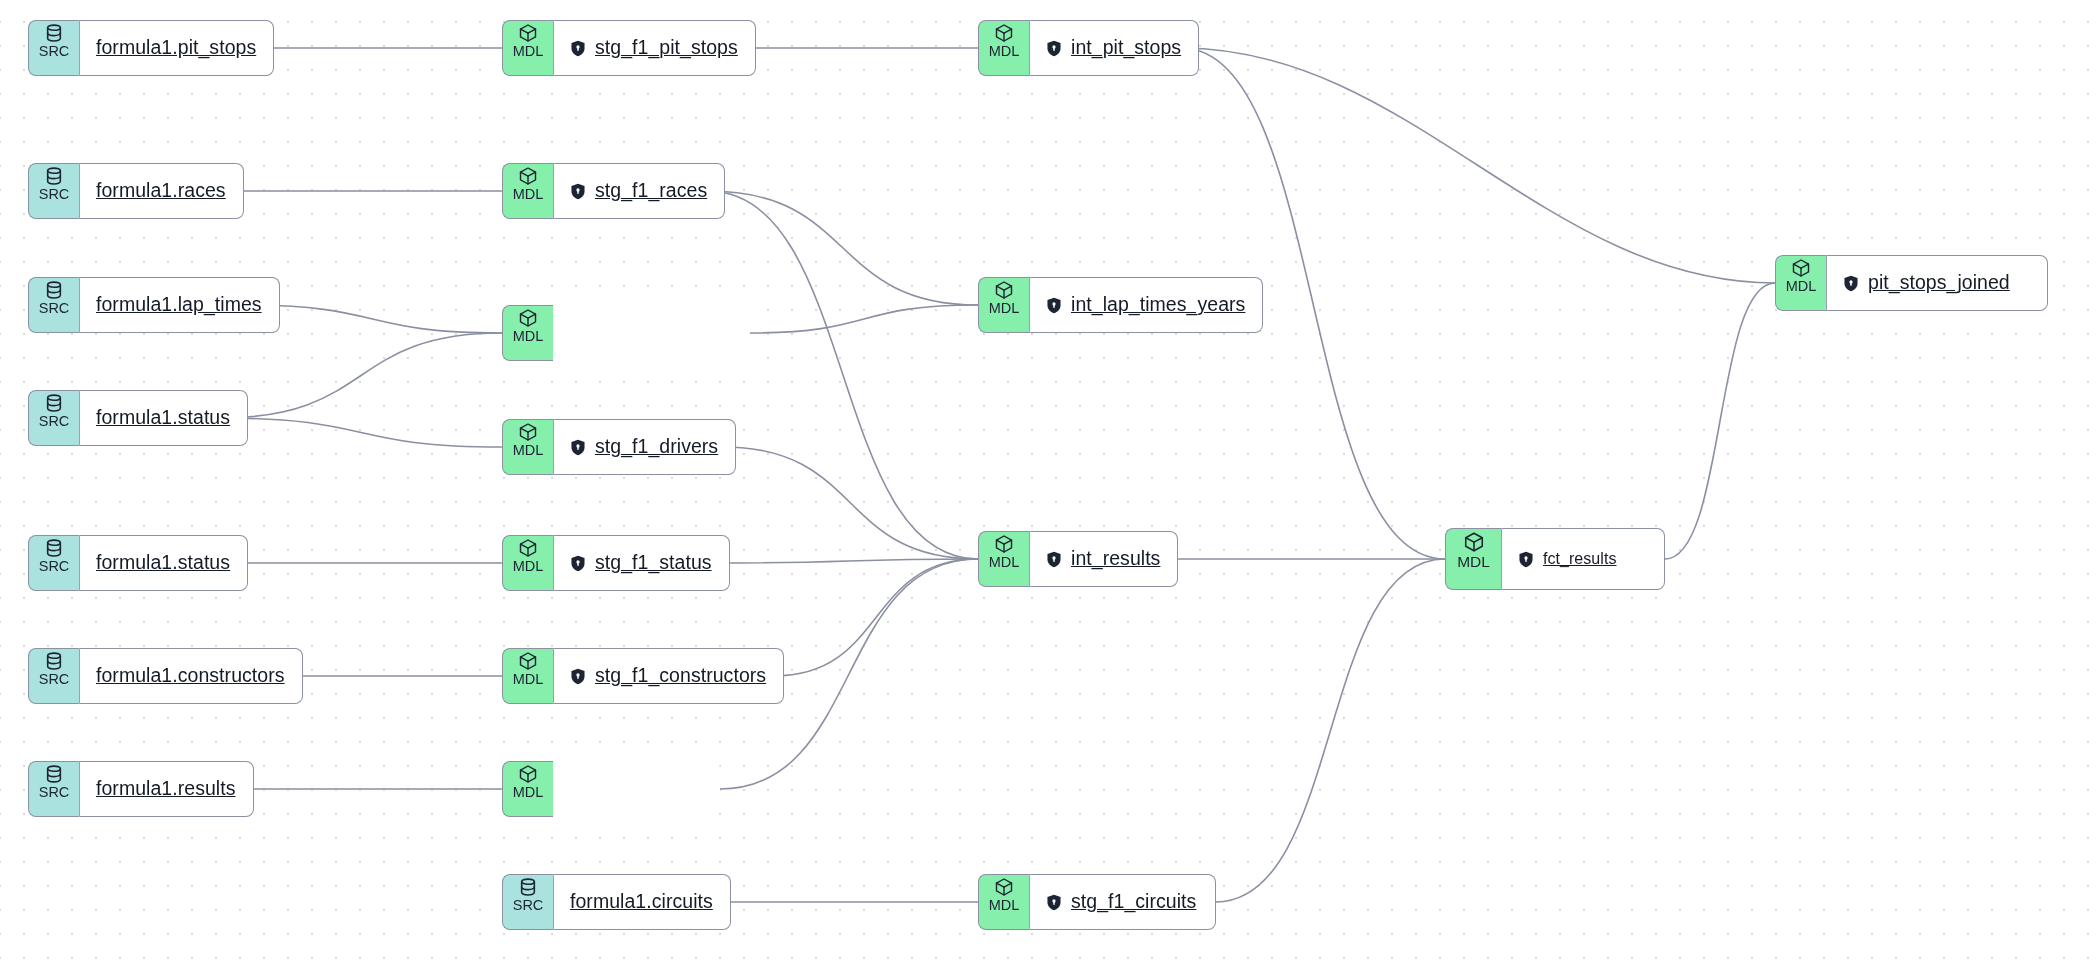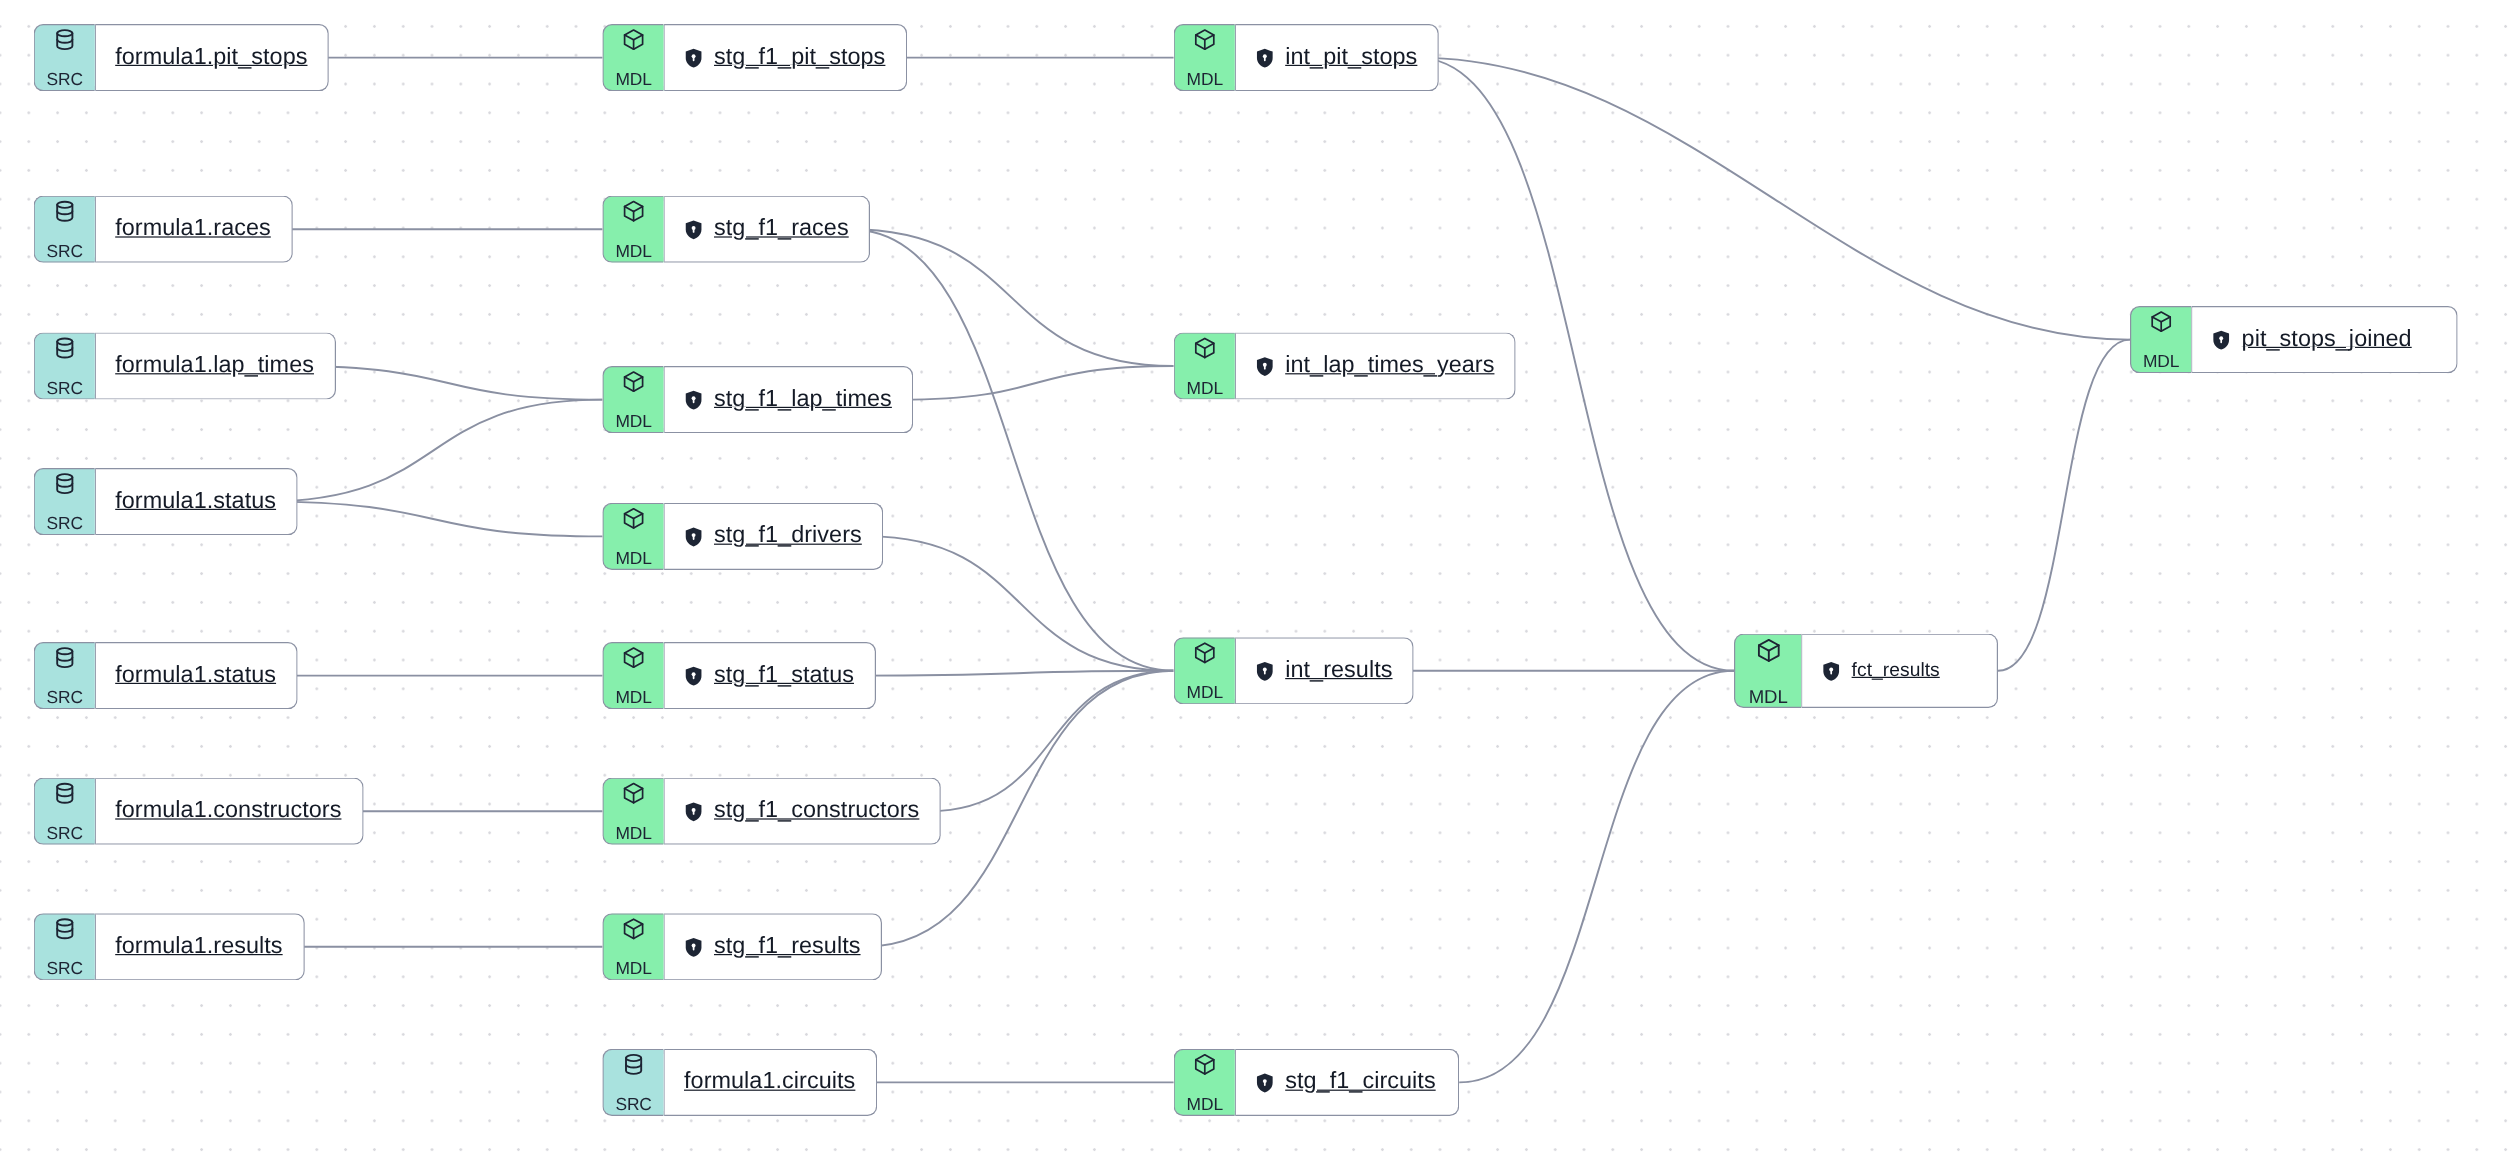--- a/index.html
+++ b/index.html
@@ -51,21 +51,21 @@
     z-index: 5;
     box-shadow: 0 0 0 0 rgba(0,0,0,0);
   }
 
   .node-badge {
     flex: 0 0 auto;
     width: 51px;
     display: flex;
     flex-direction: column;
     align-items: center;
-    justify-content: space-between;
+    justify-content: flex-start;
     gap: 1px;
     border: 1.4px solid #8b91a3;
     border-right: none;
     border-radius: 8px 0 0 8px;
     padding-top: 2px;
   }
 
   .node.src .node-badge { background: #a9e2de; }
   .node.mdl .node-badge { background: #86efac; }
 
@@ -318,30 +318,20 @@
         <div class="node-badge">
           <span>
             <svg class="badge-icon" viewBox="0 0 24 24" fill="none" stroke="#1d2433" stroke-width="1.7" stroke-linecap="round" stroke-linejoin="round">
               <path d="M12 2.4 21 7.3v9.4L12 21.6 3 16.7V7.3z"></path>
               <path d="M3 7.3 12 12.2l9-4.9"></path>
               <path d="M12 12.2v9.4"></path>
             </svg>
           </span>
           <span class="badge-text">MDL</span>
         </div>
-        <div class="node-body">
-          <span>
-            <svg class="shield-icon" viewBox="0 0 24 26" fill="none">
-              <path d="M12 1 22 4.6v8.1c0 6.2-4.3 10.3-10 12.3C6.3 23 2 18.9 2 12.7V4.6z" fill="#1d2534"></path>
-              <circle cx="12" cy="10.6" r="2.5" fill="#ffffff"></circle>
-              <rect x="10.9" y="11.4" width="2.2" height="5.4" rx="1.1" fill="#ffffff"></rect>
-            </svg>
-          </span>
-          <span class="node-label">stg_f1_lap_times</span>
-        </div>
       </div>
       <div class="node mdl" style="left: 502px; top: 419px; width: 221px;">
         <div class="node-badge">
           <span>
             <svg class="badge-icon" viewBox="0 0 24 24" fill="none" stroke="#1d2433" stroke-width="1.7" stroke-linecap="round" stroke-linejoin="round">
               <path d="M12 2.4 21 7.3v9.4L12 21.6 3 16.7V7.3z"></path>
               <path d="M3 7.3 12 12.2l9-4.9"></path>
               <path d="M12 12.2v9.4"></path>
             </svg>
           </span>
@@ -405,30 +395,20 @@
       <div class="node mdl" style="left: 502px; top: 761px; width: 218px;">
         <div class="node-badge">
           <span>
             <svg class="badge-icon" viewBox="0 0 24 24" fill="none" stroke="#1d2433" stroke-width="1.7" stroke-linecap="round" stroke-linejoin="round">
               <path d="M12 2.4 21 7.3v9.4L12 21.6 3 16.7V7.3z"></path>
               <path d="M3 7.3 12 12.2l9-4.9"></path>
               <path d="M12 12.2v9.4"></path>
             </svg>
           </span>
           <span class="badge-text">MDL</span>
-        </div>
-        <div class="node-body">
-          <span>
-            <svg class="shield-icon" viewBox="0 0 24 26" fill="none">
-              <path d="M12 1 22 4.6v8.1c0 6.2-4.3 10.3-10 12.3C6.3 23 2 18.9 2 12.7V4.6z" fill="#1d2534"></path>
-              <circle cx="12" cy="10.6" r="2.5" fill="#ffffff"></circle>
-              <rect x="10.9" y="11.4" width="2.2" height="5.4" rx="1.1" fill="#ffffff"></rect>
-            </svg>
-          </span>
-          <span class="node-label">stg_f1_results</span>
         </div>
       </div>
       <div class="node mdl" style="left: 978px; top: 874px; width: 238px;">
         <div class="node-badge">
           <span>
             <svg class="badge-icon" viewBox="0 0 24 24" fill="none" stroke="#1d2433" stroke-width="1.7" stroke-linecap="round" stroke-linejoin="round">
               <path d="M12 2.4 21 7.3v9.4L12 21.6 3 16.7V7.3z"></path>
               <path d="M3 7.3 12 12.2l9-4.9"></path>
               <path d="M12 12.2v9.4"></path>
             </svg>

